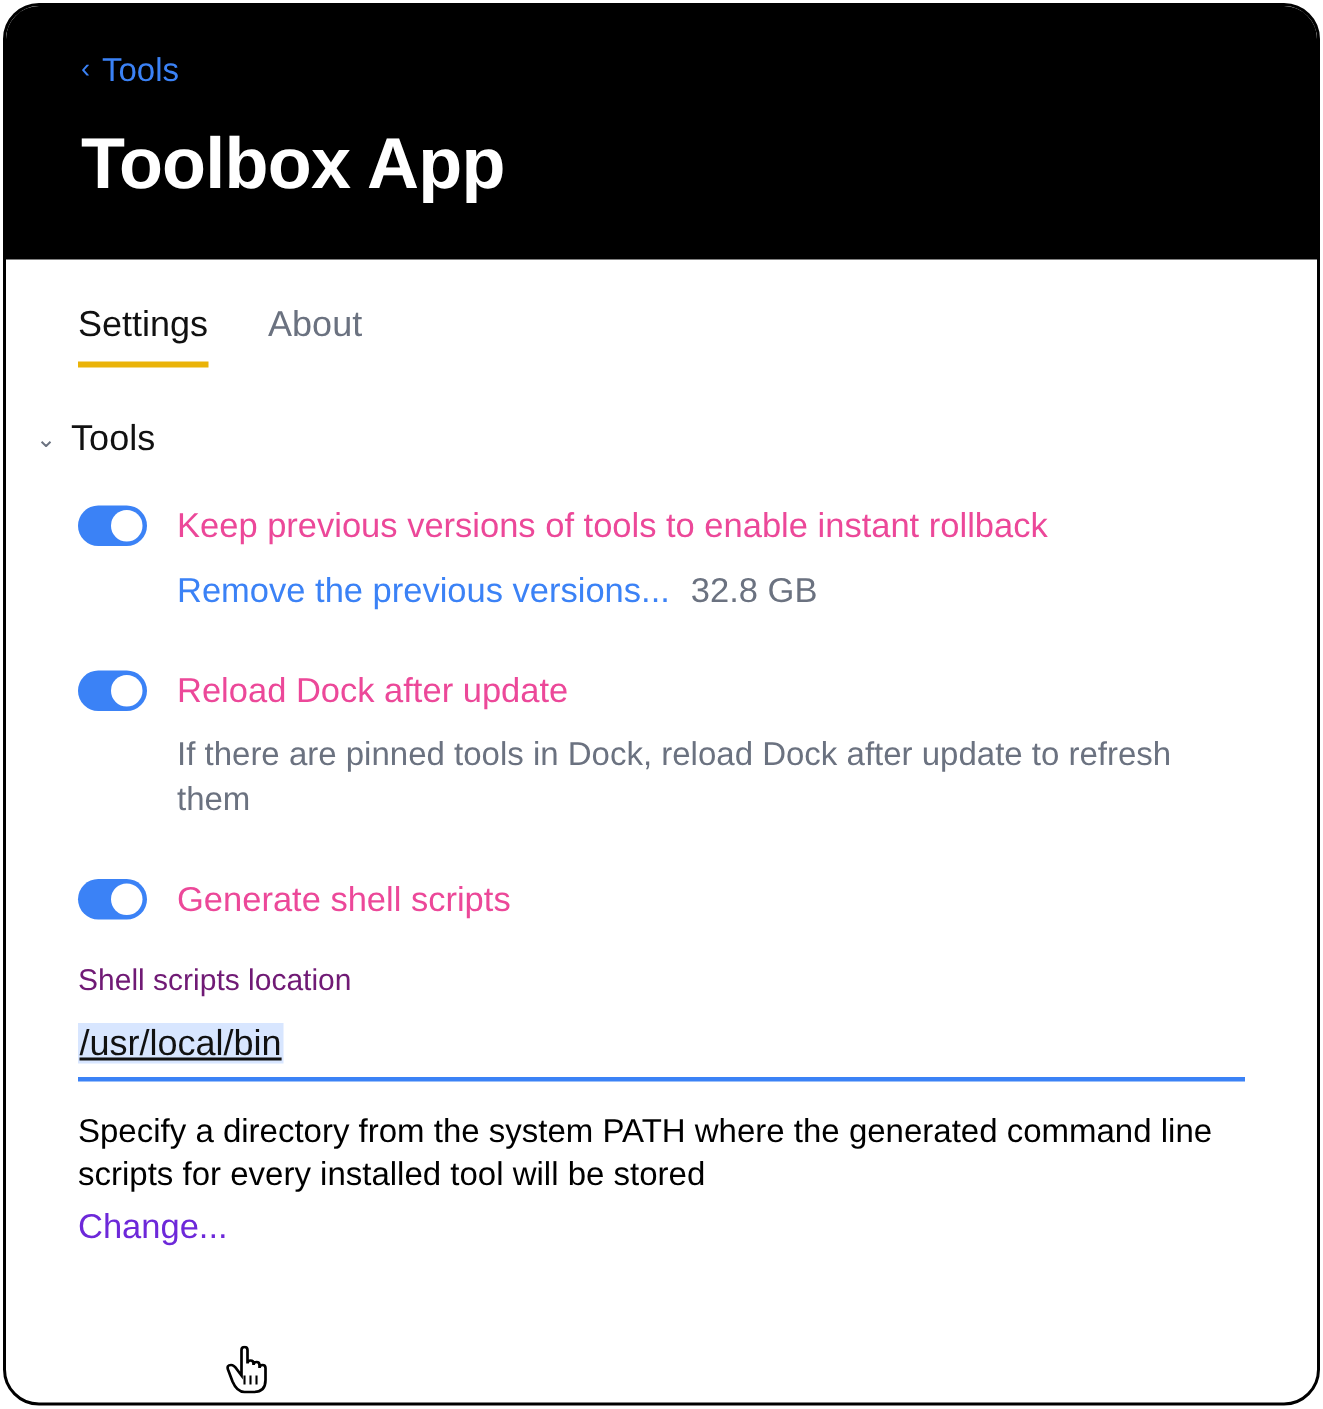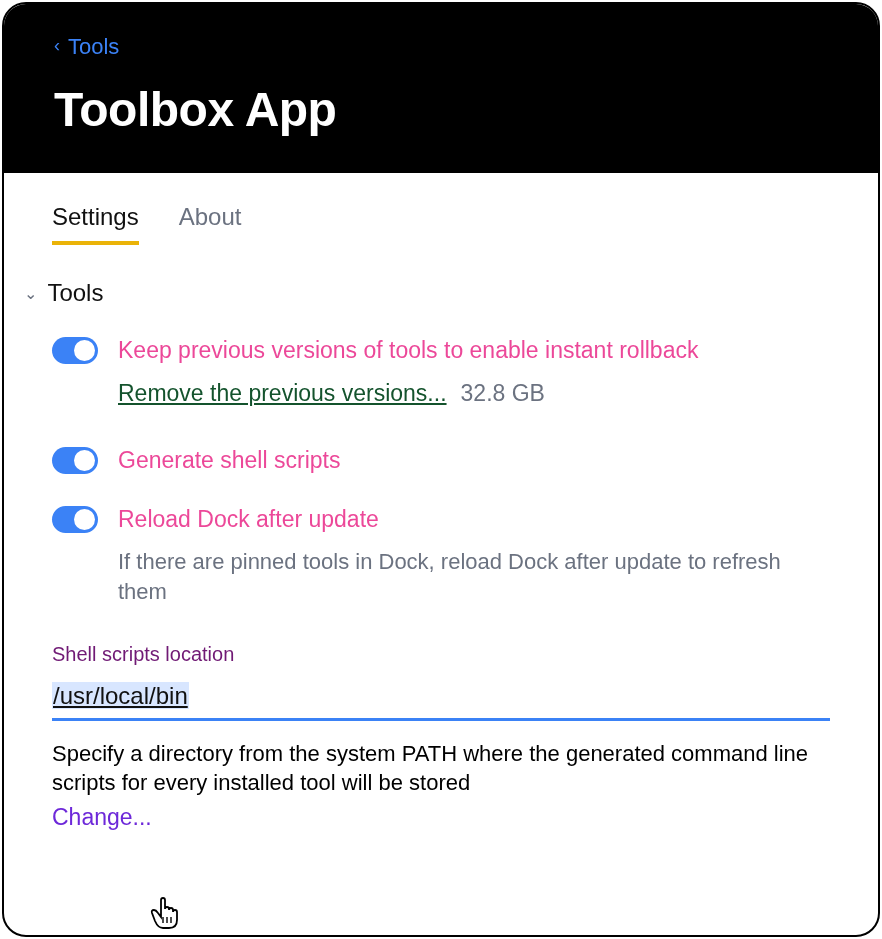--- a/index.html
+++ b/index.html
@@ -94,21 +94,21 @@
     top: 3px;
     width: 21px;
     height: 21px;
     border-radius: 50%;
     background: #fff;
   }
   .row-text { flex: 1; font-size: 23px; line-height: 1.35; }
   .row-label { color: #ec4899; }
   .row-sub  { color: #6b7280; margin-top: 12px; font-size: 22px; }
   .sub-inline { display: flex; gap: 14px; align-items: baseline; margin-top: 12px; }
-  .link { color: #14532d; cursor: pointer; text-decoration: underline; }
+  .link { color: #3b82f6; cursor: pointer; }
   .meta { color: #6b7280; }
   .field-block { margin-top: 8px; }
   .field-label { color: #701a75; font-size: 20px; margin-bottom: 14px; }
   .sel-text {
     background: #d8e6ff;
     padding: 0 1px;
     text-decoration: underline;
   }
   .input-wrap {
     border-bottom: 3px solid #3b82f6;
@@ -162,36 +162,36 @@
             </div>
           <div class="row-text">
             <div class="row-label">Keep previous versions of tools to enable instant rollback</div>
             <div class="sub-inline">
               <span class="link">Remove the previous versions...</span>
               <span class="meta">32.8 GB</span>
             </div>
           </div>
         </div>
 
+        <div class="row">
+          <div class="toggle">
+              <div class="knob"></div>
+            </div>
+          <div class="row-text">
+            <div class="row-label">Reload Dock after update</div>
+            <div class="row-sub">If there are pinned tools in Dock, reload Dock after update to refresh them</div>
+          </div>
+        </div>
+
         <div class="row" style="margin-bottom:28px">
           <div class="toggle">
               <div class="knob"></div>
             </div>
           <div class="row-text">
             <div class="row-label">Generate shell scripts</div>
-          </div>
-        </div>
-
-        <div class="row">
-          <div class="toggle">
-              <div class="knob"></div>
-            </div>
-          <div class="row-text">
-            <div class="row-label">Reload Dock after update</div>
-            <div class="row-sub">If there are pinned tools in Dock, reload Dock after update to refresh them</div>
           </div>
         </div>
 
         <div class="field-block">
           <div class="field-label">Shell scripts location</div>
           <div class="input-wrap">
             <span class="sel-text">/usr/local/bin</span>
           </div>
           <div class="field-help">Specify a directory from the system PATH where the generated command line scripts for every installed tool will be stored</div>
           <span class="change-link">Change...</span>

